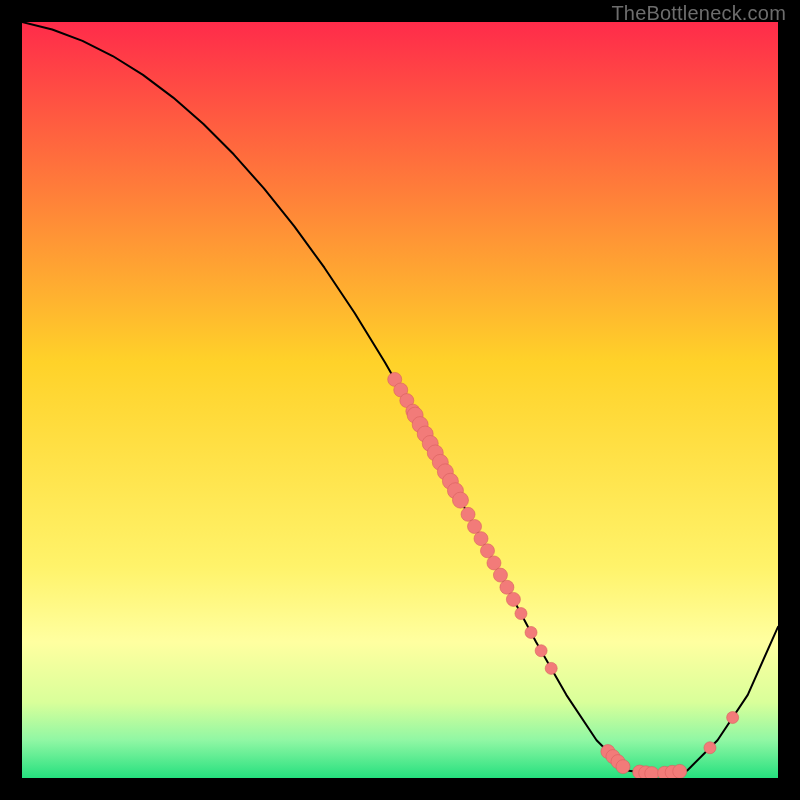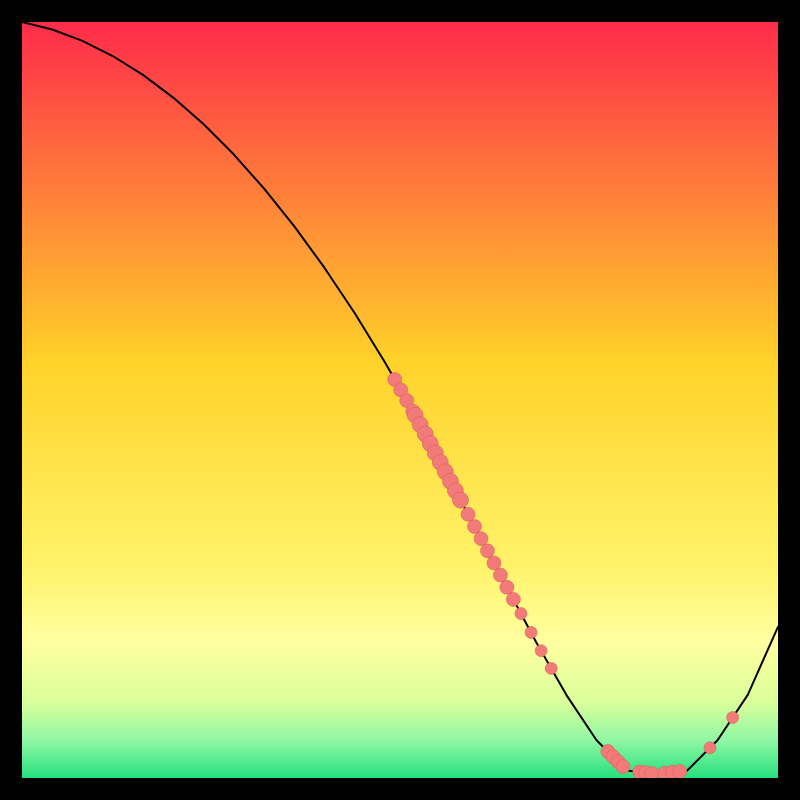--- a/index.html
+++ b/index.html
@@ -33,20 +33,21 @@
     height: 756px;
   }
   svg {
     display: block;
   }
 </style>
 </head>
 <body>
 <div class="outer">
 
+  <div class="watermark">TheBottleneck.com</div>
 
   <div class="plot-wrap">
     <svg id="chart-svg" width="756" height="756" viewBox="0 0 756 756">
         <defs>
           <linearGradient id="bg" x1="0" y1="0" x2="0" y2="1">
             <stop offset="0%" stop-color="#ff2b4a"></stop>
             <stop offset="45%" stop-color="#ffd229"></stop>
             <stop offset="72%" stop-color="#fff36a"></stop>
             <stop offset="82%" stop-color="#ffffa0"></stop>
             <stop offset="90%" stop-color="#d9ff9a"></stop>

